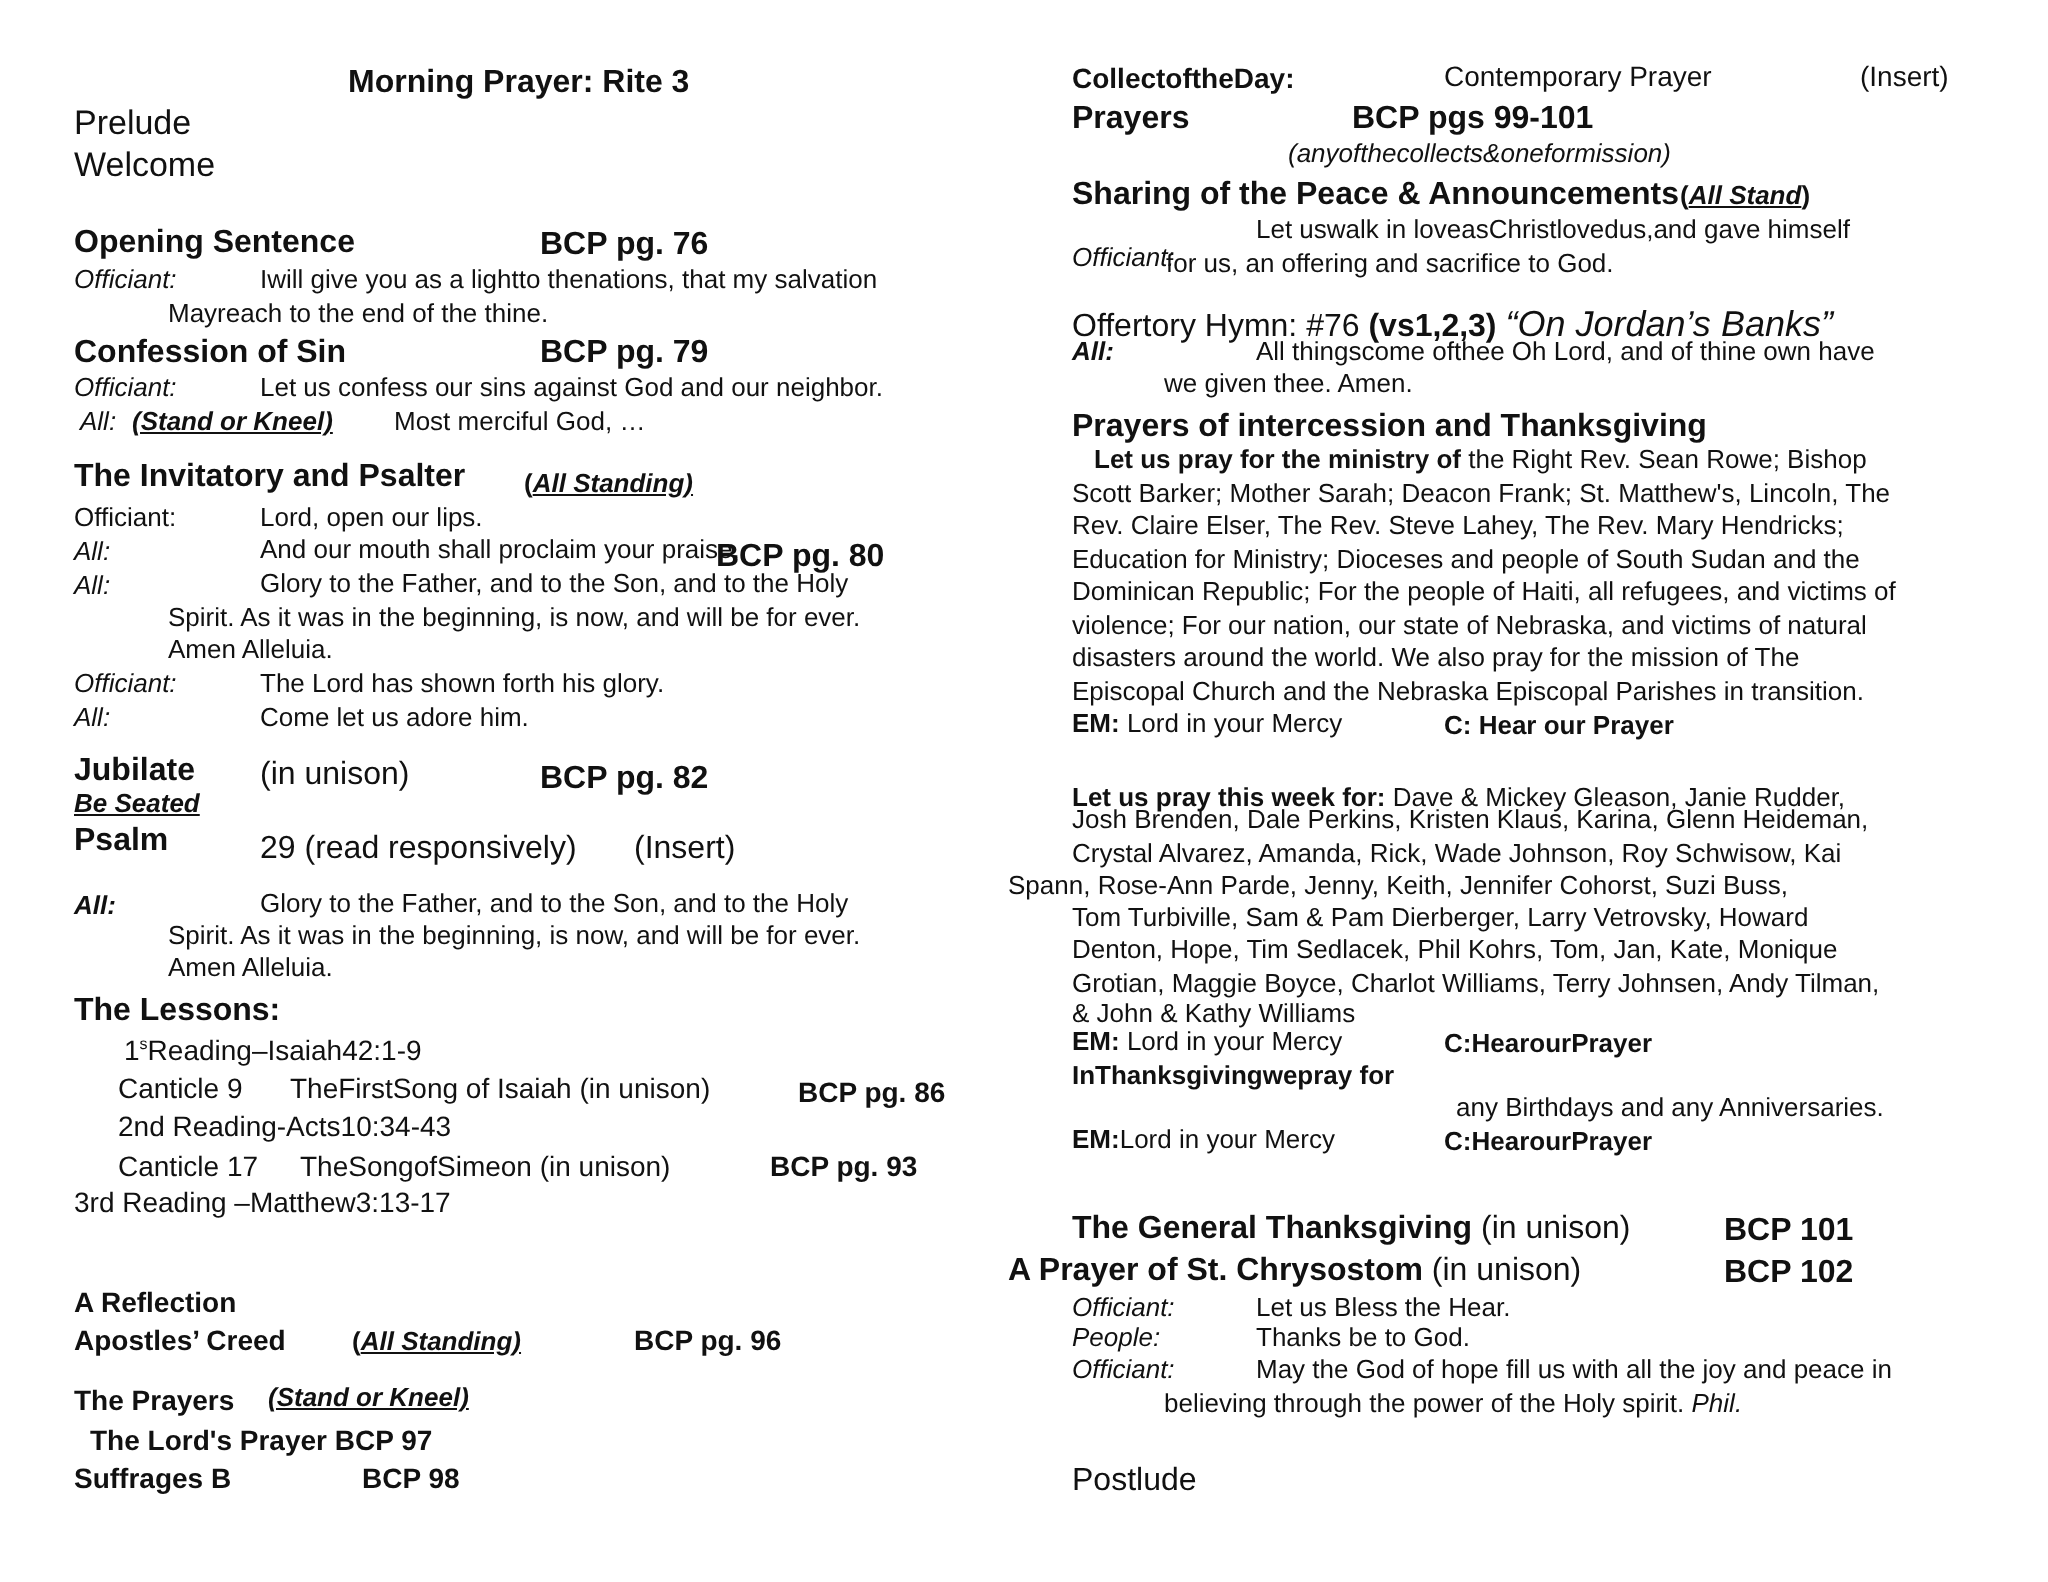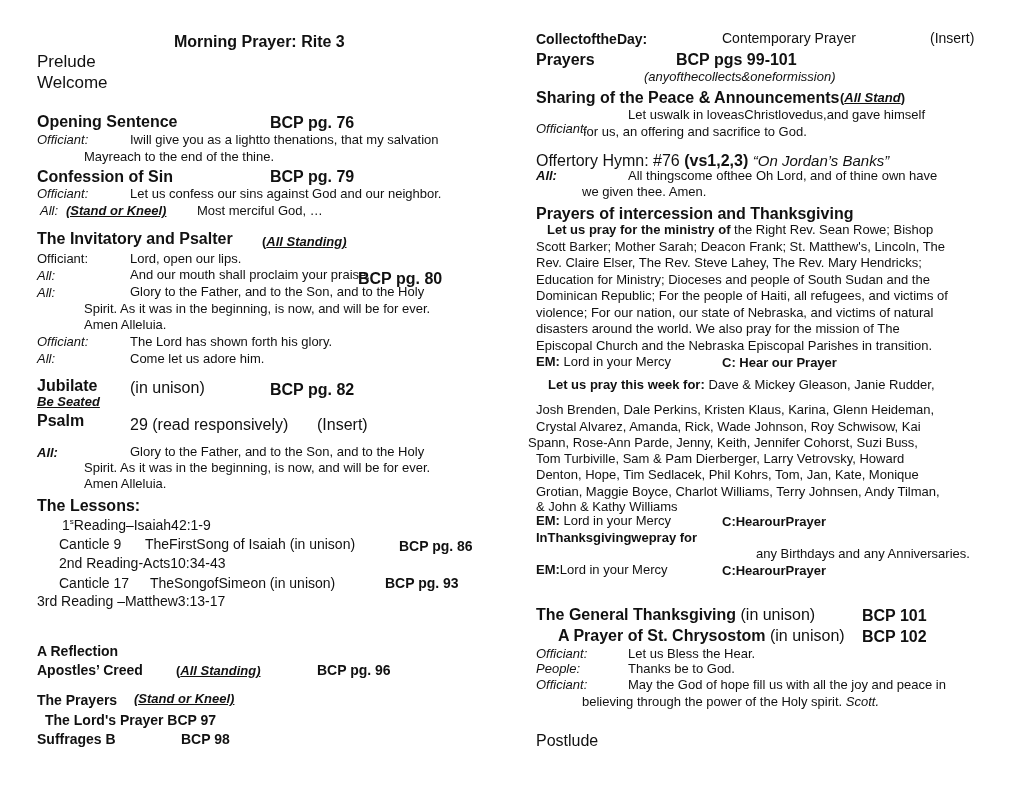--- a/index.html
+++ b/index.html
@@ -4,21 +4,21 @@
   <style>
     html, body { margin: 0; padding: 0; background: #ffffff; }
     body { width: 1024px; height: 791px; position: relative; overflow: hidden;
            font-family: "Liberation Sans", sans-serif; color: #111; }
     .ln { position: absolute; white-space: nowrap; line-height: 1; }
     .b { font-weight: bold; }
     .i { font-style: italic; }
     .u { text-decoration: underline; }
     .f13 { font-size: 13px; }
     .f14 { font-size: 14px; }
-    .f15 { font-size: 15px; }
+    .f15 { font-size: 18px; }
     .f16 { font-size: 16px; }
     .f17 { font-size: 17px; }
     .sup { font-size: 8px; vertical-align: super; }
   </style>
 </head>
 <body>
 
 <div>
   <div class="ln b f16" style="left:174px;top:34px;">Morning Prayer: Rite 3</div>
   <div class="ln f17" style="left:37px;top:53px;">Prelude</div>
@@ -114,43 +114,43 @@
   <div class="ln f13" style="left:536px;top:240px;">Scott Barker; Mother Sarah; Deacon Frank; St. Matthew's, Lincoln, The</div>
   <div class="ln f13" style="left:536px;top:256px;">Rev. Claire Elser, The Rev. Steve Lahey, The Rev. Mary Hendricks;</div>
   <div class="ln f13" style="left:536px;top:273px;">Education for Ministry; Dioceses and people of South Sudan and the</div>
   <div class="ln f13" style="left:536px;top:289px;">Dominican Republic; For the people of Haiti, all refugees, and victims of</div>
   <div class="ln f13" style="left:536px;top:306px;">violence; For our nation, our state of Nebraska, and victims of natural</div>
   <div class="ln f13" style="left:536px;top:322px;">disasters around the world. We also pray for the mission of The</div>
   <div class="ln f13" style="left:536px;top:339px;">Episcopal Church and the Nebraska Episcopal Parishes in transition.</div>
   <div class="ln f13" style="left:536px;top:355px;"><span class="b">EM:</span><span> Lord in your Mercy</span></div>
   <div class="ln b f13" style="left:722px;top:356px;">C: Hear our Prayer</div>
 
-  <div class="ln f13" style="left:536px;top:378px;margin-left:12px;"><span class="b">Let us pray this week for:</span><span> Dave &amp; Mickey Gleason, Janie Rudder,</span></div>
+  <div class="ln f13" style="left:536px;top:392px;"><span class="b">Let us pray this week for:</span><span> Dave &amp; Mickey Gleason, Janie Rudder,</span></div>
   <div class="ln f13" style="left:536px;top:403px;">Josh Brenden, Dale Perkins, Kristen Klaus, Karina, Glenn Heideman,</div>
   <div class="ln f13" style="left:536px;top:420px;">Crystal Alvarez, Amanda, Rick, Wade Johnson, Roy Schwisow, Kai</div>
-  <div class="ln f13" style="left:528px;top:436px;">Spann, Rose-Ann Parde, Jenny, Keith, Jennifer Cohorst, Suzi Buss,</div>
+  <div class="ln f13" style="left:504px;top:436px;">Spann, Rose-Ann Parde, Jenny, Keith, Jennifer Cohorst, Suzi Buss,</div>
   <div class="ln f13" style="left:536px;top:452px;">Tom Turbiville, Sam &amp; Pam Dierberger, Larry Vetrovsky, Howard</div>
   <div class="ln f13" style="left:536px;top:468px;">Denton, Hope, Tim Sedlacek, Phil Kohrs, Tom, Jan, Kate, Monique</div>
   <div class="ln f13" style="left:536px;top:485px;">Grotian, Maggie Boyce, Charlot Williams, Terry Johnsen, Andy Tilman,</div>
   <div class="ln f13" style="left:536px;top:500px;">&amp; John &amp; Kathy Williams</div>
   <div class="ln f13" style="left:536px;top:514px;"><span class="b">EM:</span><span> Lord in your Mercy</span></div>
   <div class="ln b f13" style="left:722px;top:515px;">C:HearourPrayer</div>
 
   <div class="ln b f13" style="left:536px;top:531px;">InThanksgivingwepray for</div>
-  <div class="ln f13" style="left:728px;top:547px;margin-left:28px;">any Birthdays and any Anniversaries.</div>
+  <div class="ln f13" style="left:728px;top:547px;">any Birthdays and any Anniversaries.</div>
   <div class="ln f13" style="left:536px;top:563px;"><span class="b">EM:</span><span>Lord in your Mercy</span></div>
   <div class="ln b f13" style="left:722px;top:564px;">C:HearourPrayer</div>
 
   <div class="ln f16" style="left:536px;top:607px;"><span class="b">The General Thanksgiving</span><span> (in unison)</span></div>
   <div class="ln b f16" style="left:862px;top:608px;">BCP 101</div>
-  <div class="ln f16" style="left:558px;top:628px;"><span class="b">A Prayer of St. Chrysostom</span><span> (in unison)</span></div>
+  <div class="ln f16" style="left:504px;top:628px;"><span class="b">A Prayer of St. Chrysostom</span><span> (in unison)</span></div>
   <div class="ln b f16" style="left:862px;top:629px;">BCP 102</div>
 
   <div class="ln i f13" style="left:536px;top:647px;">Officiant:</div>
   <div class="ln f13" style="left:628px;top:647px;">Let us Bless the Hear.</div>
   <div class="ln i f13" style="left:536px;top:662px;">People:</div>
   <div class="ln f13" style="left:628px;top:662px;">Thanks be to God.</div>
   <div class="ln i f13" style="left:536px;top:678px;">Officiant:</div>
   <div class="ln f13" style="left:628px;top:678px;">May the God of hope fill us with all the joy and peace in</div>
-  <div class="ln f13" style="left:582px;top:695px;"><span>believing through the power of the Holy spirit. </span><span class="i">Scott.</span></div>
+  <div class="ln f13" style="left:582px;top:695px;"><span>believing through the power of the Holy spirit. </span><span class="i">Phil.</span></div>
 
   <div class="ln f16" style="left:536px;top:733px;">Postlude</div>
 </div>
 
 </body></html>

